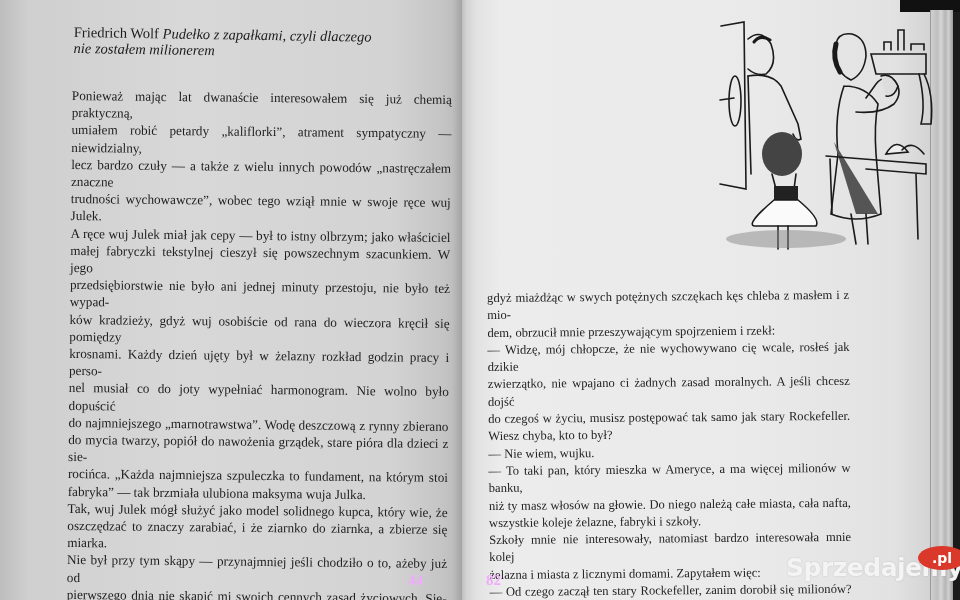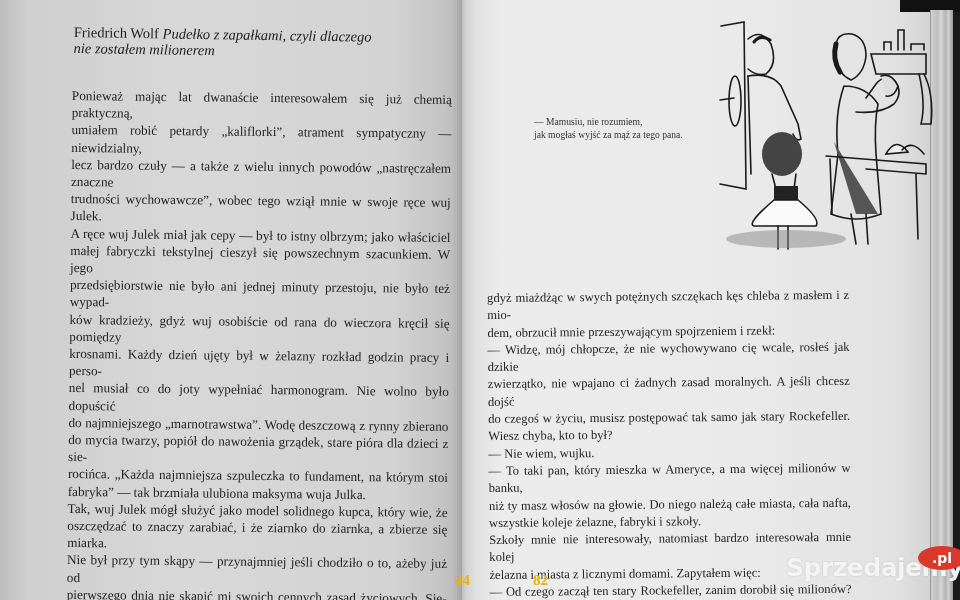--- a/index.html
+++ b/index.html
@@ -40,21 +40,21 @@
       transform: rotate(0.6deg); transform-origin: left top;
     }
     .text-right {
       position: absolute; left: 487px; top: 290px; width: 362px;
       font-size: 12.6px; line-height: 17.3px; color: #222;
       transform: rotate(-0.5deg); transform-origin: left top;
     }
     .line { white-space: nowrap; display: block; }
     .j { text-align: justify; text-align-last: justify; white-space: normal; }
     .page-num {
-      position: absolute; font-size: 15px; font-weight: bold; color: #eab308; margin-left: 47px;
+      position: absolute; font-size: 15px; font-weight: bold; color: #f0abfc;
     }
     .caption {
       position: absolute; left: 534px; top: 115px; font-size: 9.6px; line-height: 13px; color: #333;
     }
     .illustration { position: absolute; left: 716px; top: 14px; width: 230px; height: 240px; }
     .watermark {
       position: absolute; left: 786px; top: 553px;
       font-family: "DejaVu Sans", sans-serif; font-weight: bold; font-size: 25px;
       color: #f4f4f4; letter-spacing: -0.5px;
       text-shadow: 0 0 2px rgba(0,0,0,0.15);
@@ -98,24 +98,20 @@
     <span class="line j">rocińca. „Każda najmniejsza szpuleczka to fundament, na którym stoi</span>
     <span class="line">fabryka” — tak brzmiała ulubiona maksyma wuja Julka.</span>
     <span class="line j">Tak, wuj Julek mógł służyć jako model solidnego kupca, który wie, że</span>
     <span class="line j">oszczędzać to znaczy zarabiać, i że ziarnko do ziarnka, a zbierze się miarka.</span>
     <span class="line j">Nie był przy tym skąpy — przynajmniej jeśli chodziło o to, ażeby już od</span>
     <span class="line j">pierwszego dnia nie skąpić mi swoich cennych zasad życiowych. Sie-</span>
 
   </div>
   <div class="page-num" style="left:408px; top:572px;">44</div>
 
-  <div class="caption">
-    <span class="line">— Mamusiu, nie rozumiem,</span>
-    <span class="line">jak mogłaś wyjść za mąż za tego pana.</span>
-  </div>
 
   <svg class="illustration" viewBox="0 0 230 240">
     <g fill="none" stroke="#1a1a1a" stroke-width="1.6" stroke-linecap="round">
 
       <path d="M5 12 L28 8 L30 175 L4 170"></path>
       <ellipse cx="19" cy="87" rx="6" ry="25"></ellipse>
       <path d="M4 86 L18 84"></path>
 
       <path d="M32 25 Q45 14 55 30 Q62 50 50 60 Q40 62 32 55"></path>
       <path d="M38 28 Q44 20 54 26" stroke-width="3"></path>

